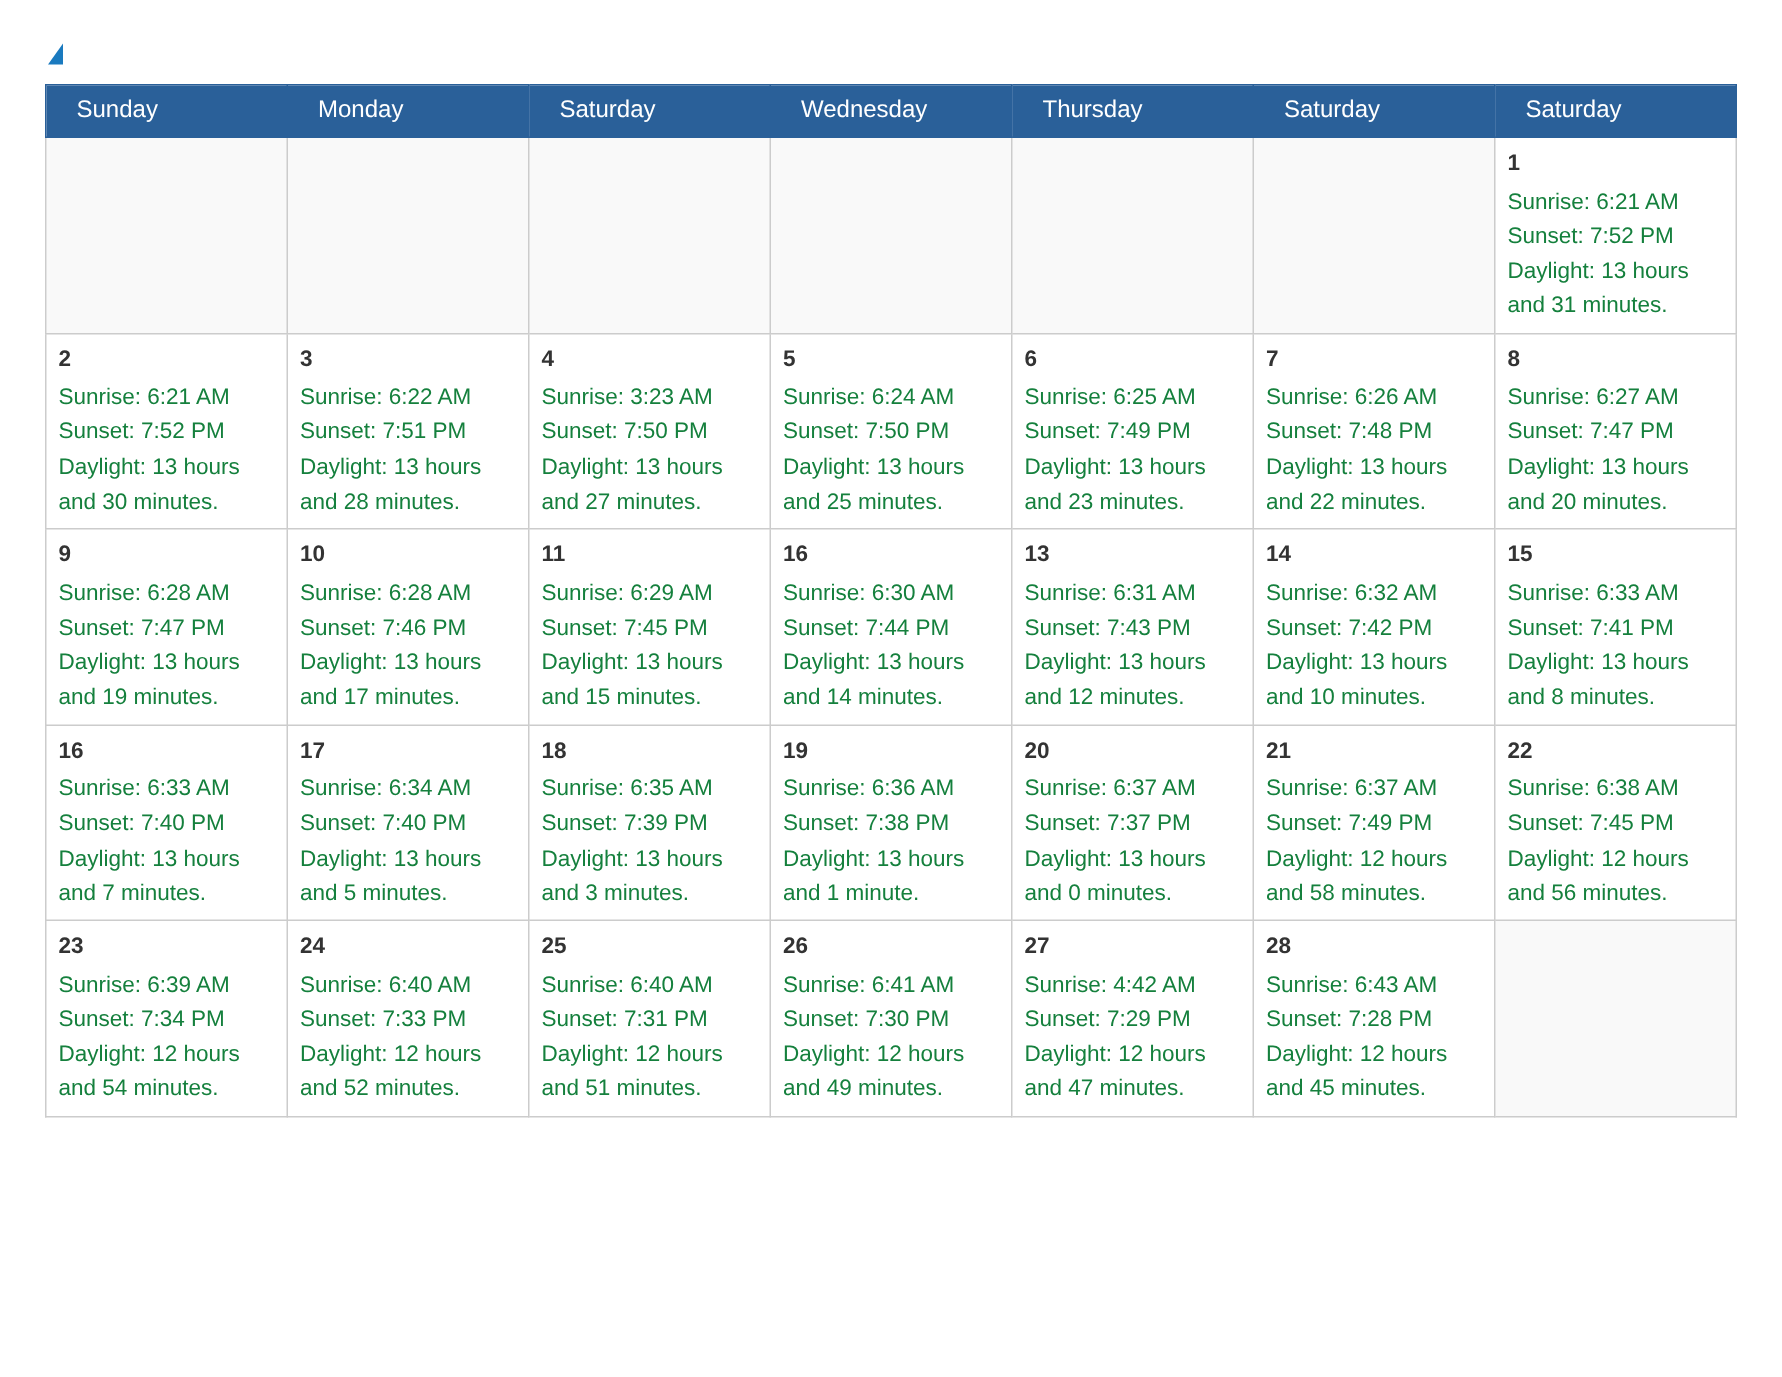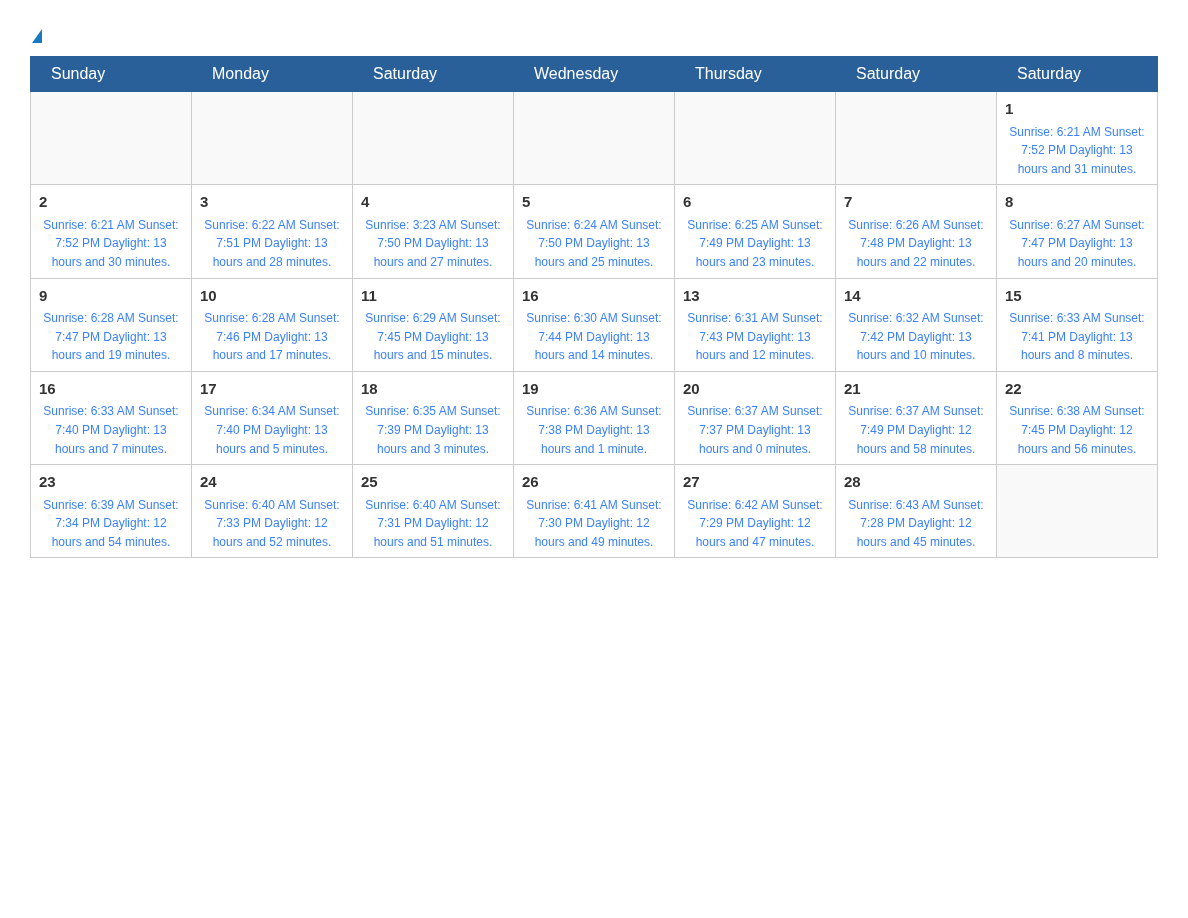--- a/index.html
+++ b/index.html
@@ -76,24 +76,23 @@
       font-size: 13px;
       line-height: 1.5;
     }
     .day-number {
       font-size: 15px;
       font-weight: bold;
       display: block;
       margin-bottom: 2px;
     }
     .day-info {
-      font-size: 12px;
-      color: #3b82f6;
+      font-size: 15px;
+      color: #15803d;
       line-height: 1.55;
-      text-align: center;
     }
     .empty-cell {
       background: #f9f9f9;
     }
     .row-sep td {
       border-top: 2px solid #2a6099;
     }
   </style>
 </head>
 <body>
@@ -290,21 +289,21 @@
 Daylight: 12 hours and 51 minutes.</div>
         </td>
         <td>
           <span class="day-number">26</span>
           <div class="day-info">Sunrise: 6:41 AM
 Sunset: 7:30 PM
 Daylight: 12 hours and 49 minutes.</div>
         </td>
         <td>
           <span class="day-number">27</span>
-          <div class="day-info">Sunrise: 6:42 AM
+          <div class="day-info">Sunrise: 4:42 AM
 Sunset: 7:29 PM
 Daylight: 12 hours and 47 minutes.</div>
         </td>
         <td>
           <span class="day-number">28</span>
           <div class="day-info">Sunrise: 6:43 AM
 Sunset: 7:28 PM
 Daylight: 12 hours and 45 minutes.</div>
         </td>
         <td class="empty-cell"></td>

